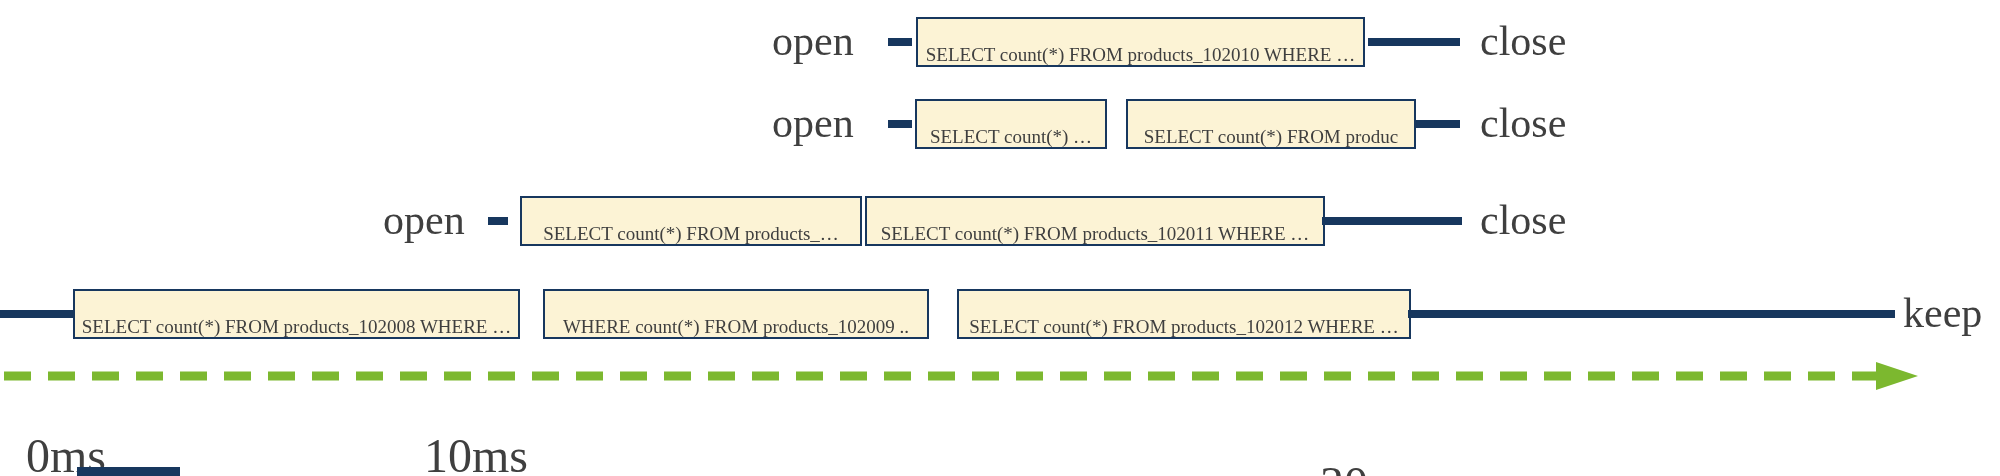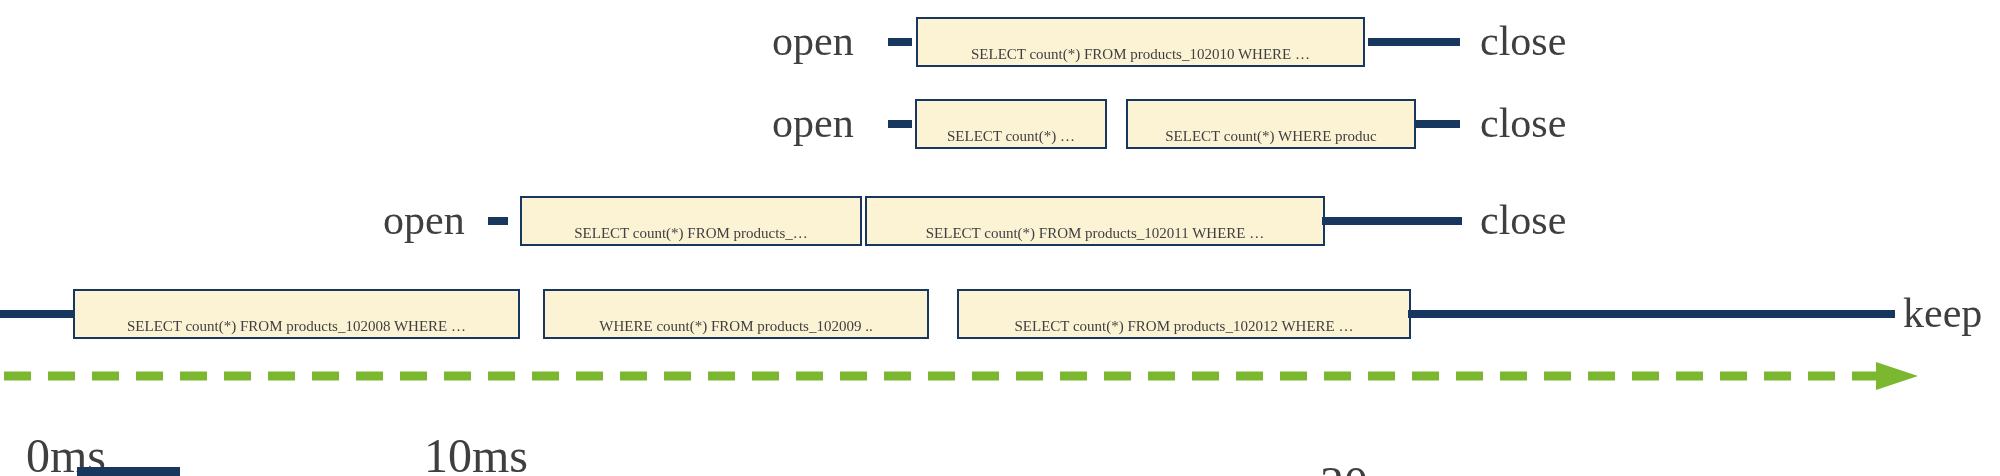--- a/index.html
+++ b/index.html
@@ -29,21 +29,21 @@
     height: 50px;
     box-sizing: border-box;
     background: var(--box-fill, #FCF3D5);
     border: 2px solid var(--box-border, #17375E);
     display: flex;
     align-items: center;
     justify-content: center;
     overflow: hidden;
   }
   .qtext {
-    font-size: 15px;
+    font-size: 19px;
     color: var(--label-text, #3F3F3F);
     white-space: nowrap;
     padding: 0 8px;
     margin-top: 25px;
   }
   .time-lbl {
     position: absolute;
     top: 432px;
     font-size: 48px;
     color: var(--label-text, #3F3F3F);
@@ -75,21 +75,21 @@
     <span class="lbl" style="left:1480px; top:42px;">close</span>
   </div>
 
   <div>
     <span class="lbl" style="left:772px; top:124px;">open</span>
     <div class="line" style="left:888px; top:120px; width:24px;"></div>
     <div class="qbox" style="left:915px; top:99px; width:192px;">
       <span class="qtext">SELECT count(*) …</span>
     </div>
     <div class="qbox" style="left:1126px; top:99px; width:290px;">
-      <span class="qtext">SELECT count(*) WHERE produc</span>
+      <span class="qtext">SELECT count(*) FROM produc</span>
     </div>
     <div class="line" style="left:1414px; top:120px; width:46px;"></div>
     <span class="lbl" style="left:1480px; top:124px;">close</span>
   </div>
 
   <div>
     <span class="lbl" style="left:383px; top:221px;">open</span>
     <div class="line" style="left:488px; top:217px; width:20px;"></div>
     <div class="qbox" style="left:520px; top:196px; width:342px;text-align:center;">
       <span class="qtext">SELECT count(*) FROM products_…</span>

